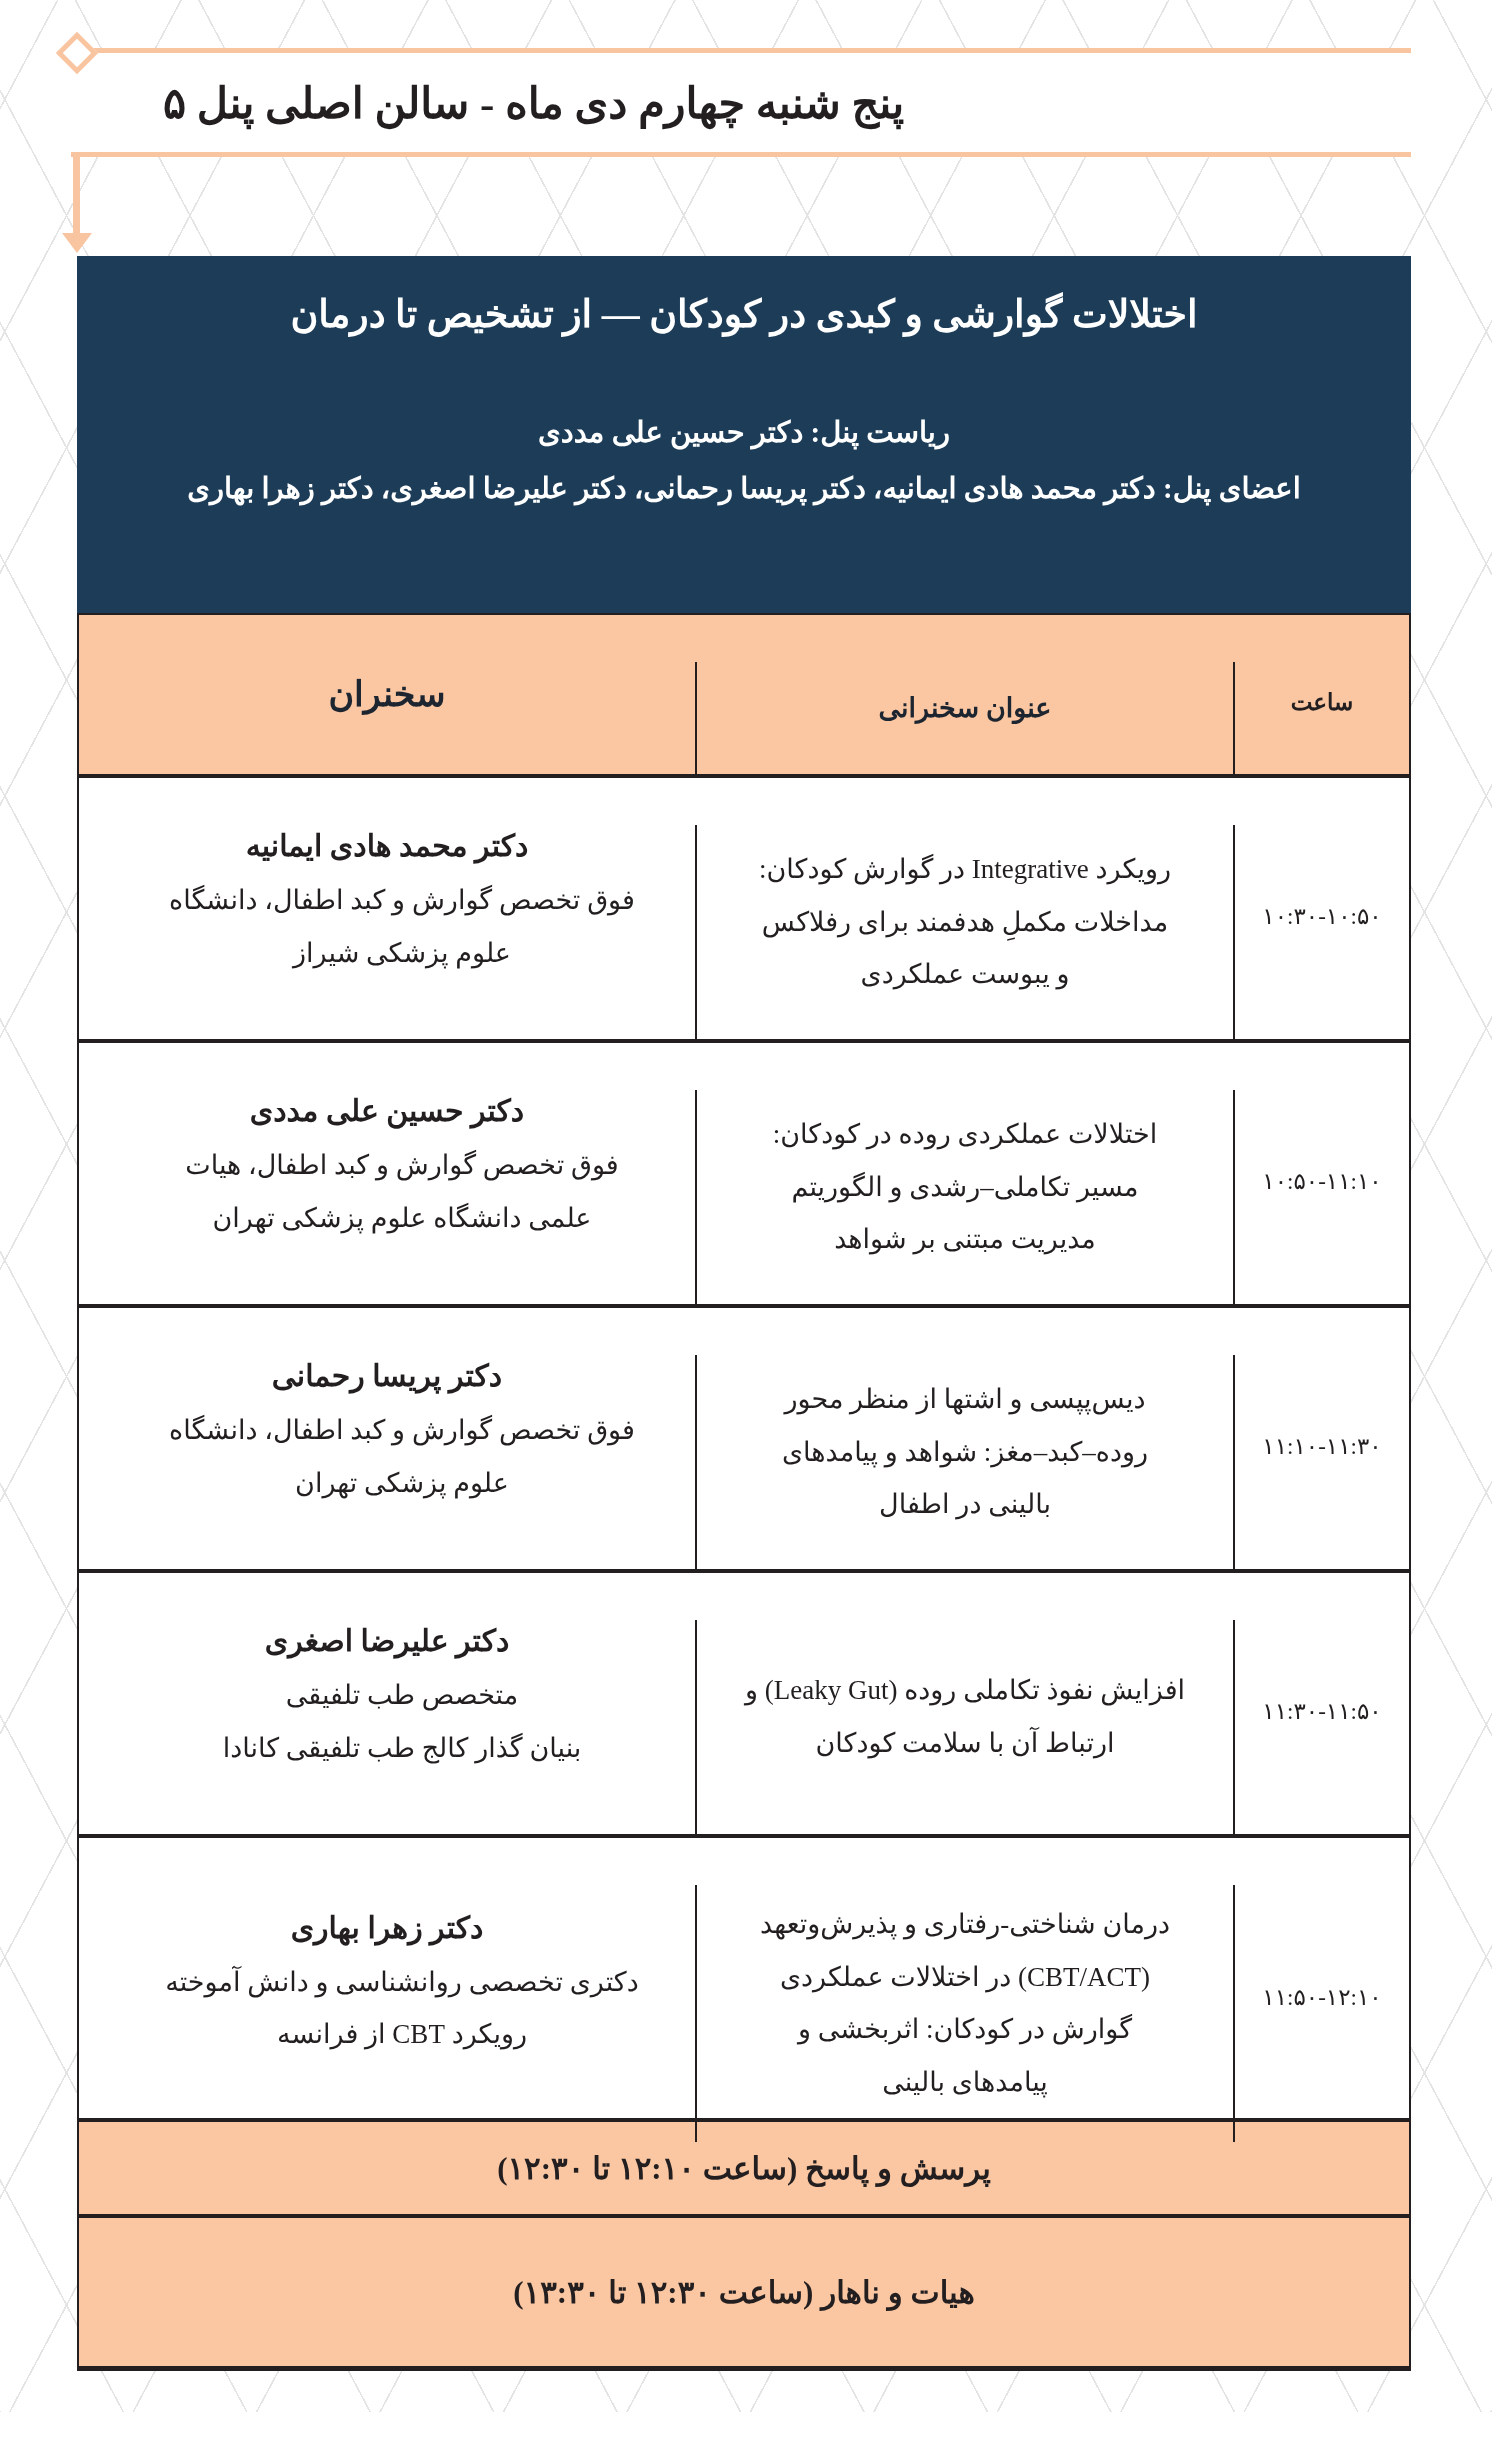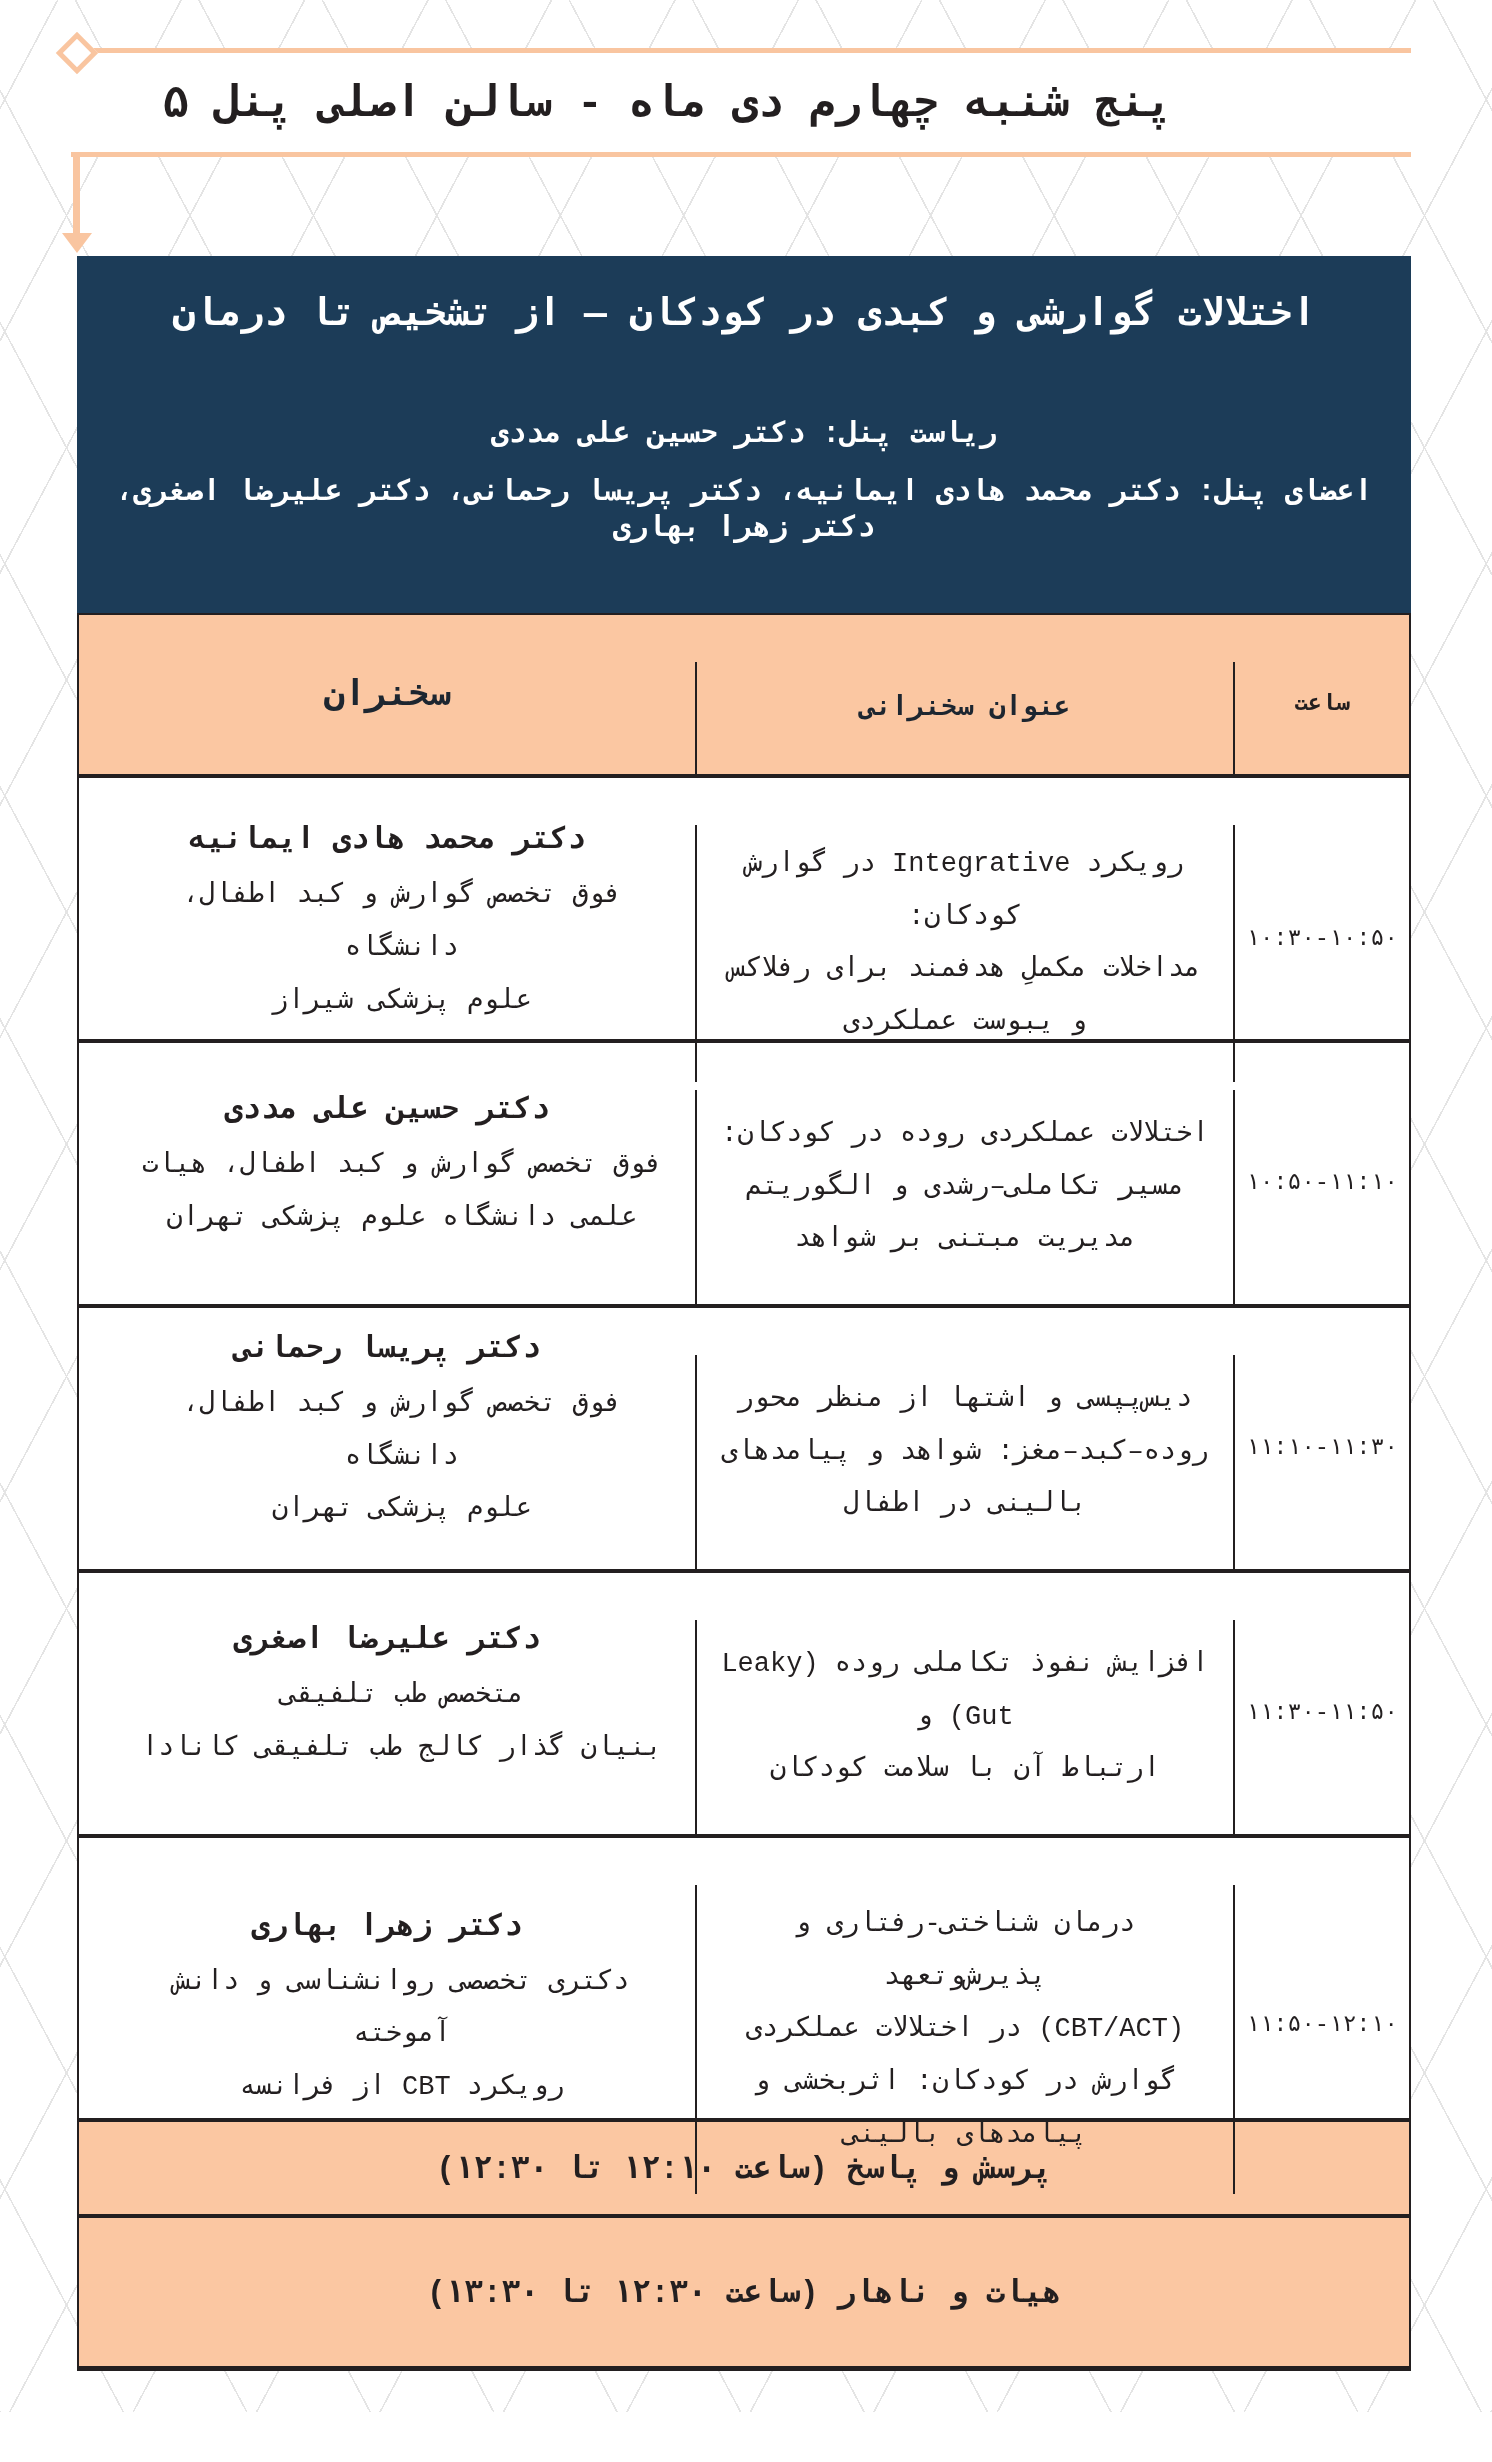--- a/index.html
+++ b/index.html
@@ -1,21 +1,21 @@
 <!DOCTYPE html>
 <html lang="fa" dir="rtl" style="font-size:13px"><head>
 <meta charset="utf-8">
 <style>
   html,body{margin:0;padding:0;background:#ffffff;}
   .page{
     position:relative;
     width:1493px;height:2412px;
     overflow:hidden;
     background:#ffffff;
-    font-family:Liberation Mono, monospace;
+    font-family:Liberation Serif, serif;
     direction:rtl;
     color:#231f20;
   }
   
   .page::before{
     content:"";
     position:absolute;inset:0;
     background-image:
       repeating-linear-gradient(62deg,  #e4e4e4 0 1.6px, transparent 1.6px 109px),
       repeating-linear-gradient(-62deg, #e4e4e4 0 1.6px, transparent 1.6px 109px);

